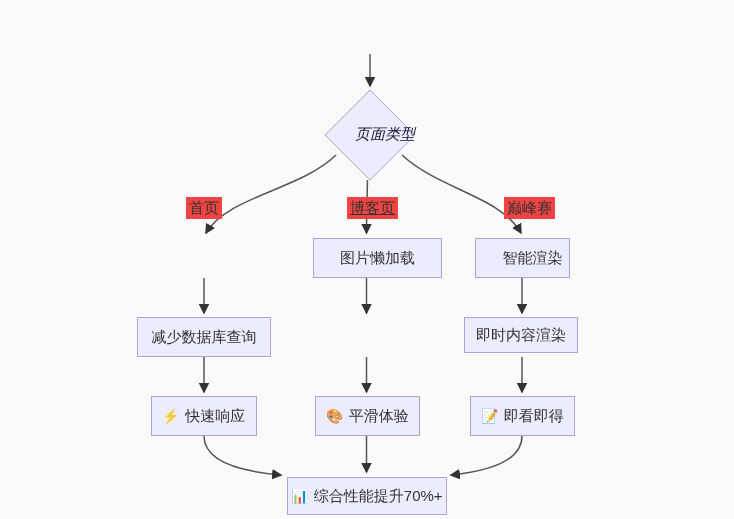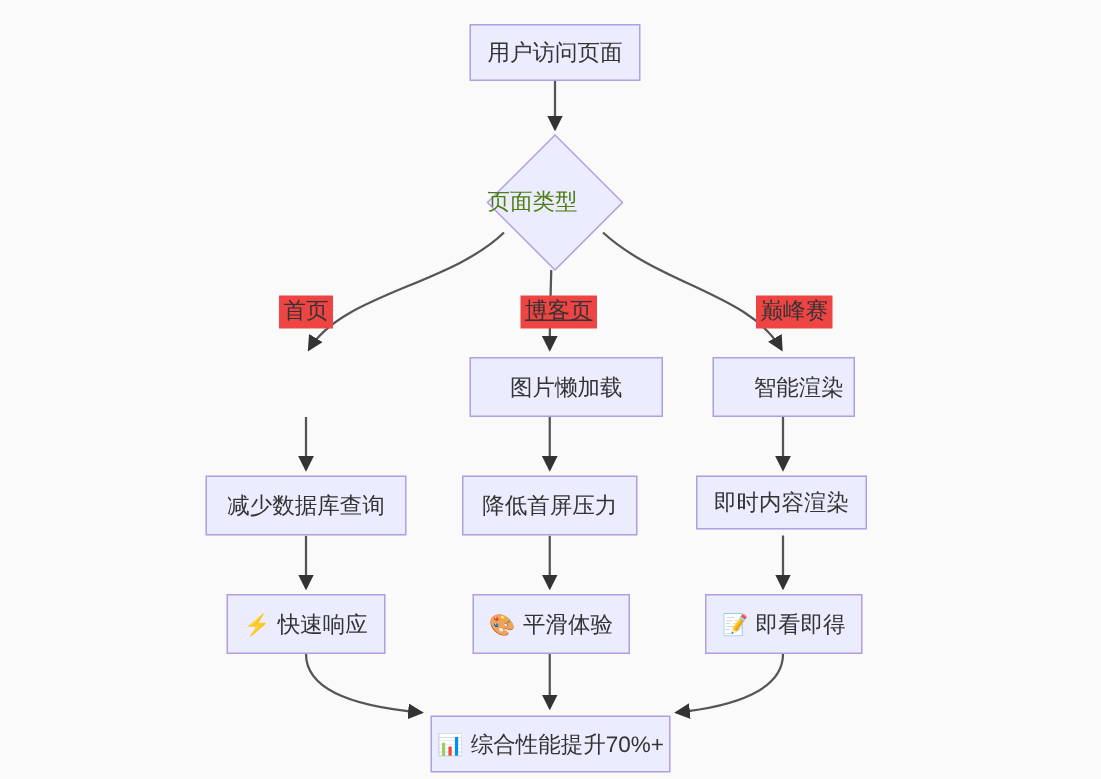--- a/index.html
+++ b/index.html
@@ -20,23 +20,24 @@
     font-size:15px;
     display:flex;
     align-items:center;
     justify-content:center;
     box-sizing:border-box;
     white-space:nowrap;
   }
   .node .icon{margin-right:5px;font-size:14px;}
   .decision-label{
     position:absolute;
-    color:#4d7c0f;
+    color:#0f172a;
     font-size:15px;
-    text-align:left;
+    text-align:right;
+    font-style:italic;
   }
   .edge-label{
     position:absolute;
     background:#ef4444;
     color:#333333;
     font-size:15px;
     padding:1px 3px;
     line-height:1.35;
     white-space:nowrap;
   }
@@ -79,33 +80,31 @@
       <path d="M366.5 357 L366.5 392" marker-end="url(#arrow)"></path>
       <path d="M522 278 L522 313" marker-end="url(#arrow)"></path>
       <path d="M522 357 L522 392" marker-end="url(#arrow)"></path>
       <path d="M204 436 C204 460 235 471 281 475" marker-end="url(#arrow)"></path>
       <path d="M366.5 436 L366.5 472" marker-end="url(#arrow)"></path>
       <path d="M522 436 C522 460 490 471 451 475" marker-end="url(#arrow)"></path>
     </g>
     <polygon points="370,90 415,135 370,180 325,135" fill="#ECECFF" stroke="#af9fe3" stroke-width="1"></polygon>
   </svg>
 
-  <div class="node n-start">用户访问页面</div>
 
   <div class="decision-label">页面类型</div>
 
   <div class="edge-label el-left">首页</div>
   <div class="edge-label el-mid">博客页</div>
   <div class="edge-label el-right">巅峰赛</div>
 
   <div class="node n-mid1">图片懒加载</div>
   <div class="node n-right1">智能渲染</div>
 
   <div class="node n-left2">减少数据库查询</div>
-  <div class="node n-mid2">降低首屏压力</div>
   <div class="node n-right2">即时内容渲染</div>
 
   <div class="node n-left3">
     <span class="icon">⚡</span>
     <span>快速响应</span>
   </div>
   <div class="node n-mid3">
     <span class="icon">🎨</span>
     <span>平滑体验</span>
   </div>

